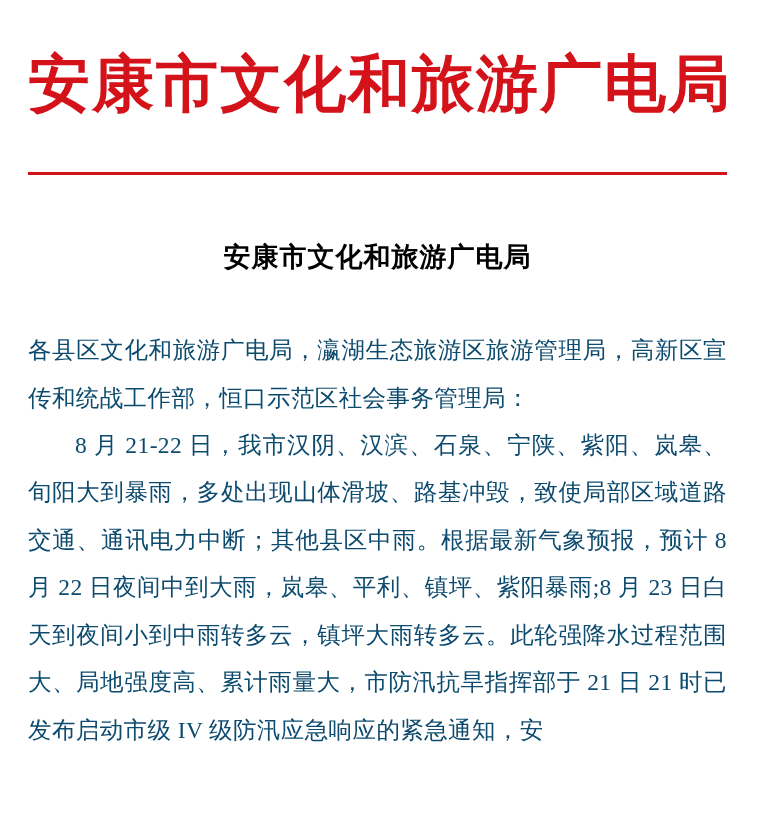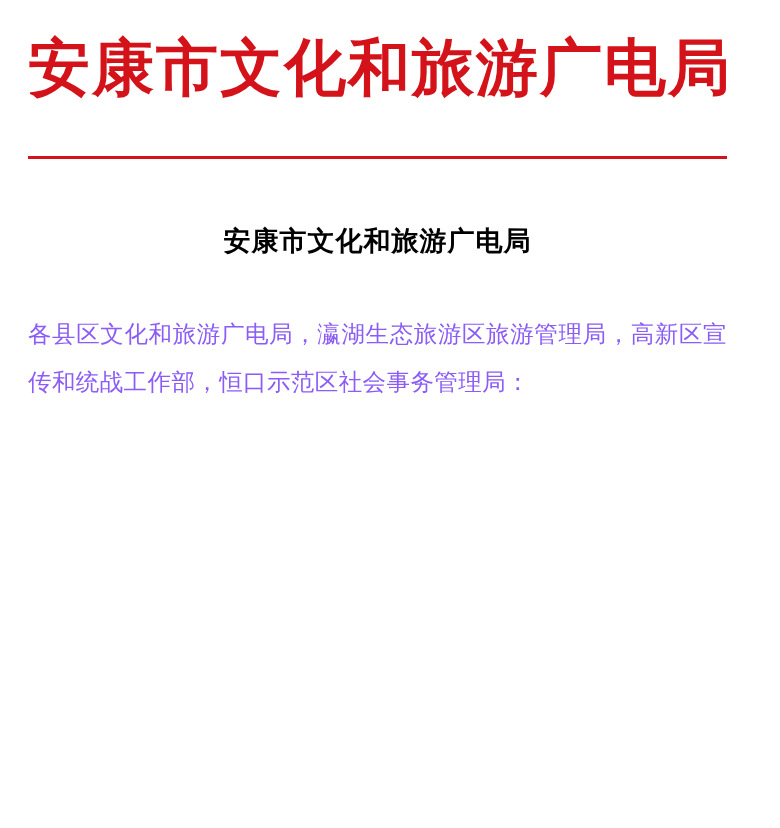--- a/index.html
+++ b/index.html
@@ -11,21 +11,21 @@
     height: 828px;
     background: #ffffff;
     font-family: "Liberation Serif", serif;
     overflow: hidden;
   }
   .page {
     position: relative;
     width: 755px;
     height: 828px;
     box-sizing: border-box;
-    padding: 0 28px;
+    padding: 16px 28px;
     background: #ffffff;
   }
   .letterhead {
     text-align: center;
     padding-top: 34px;
     padding-bottom: 10px;
   }
   .letterhead-title {
     color: #d3121a;
     font-family: "Liberation Serif", serif;
@@ -51,21 +51,21 @@
     letter-spacing: 1px;
   }
   .doc-title .line {
     display: block;
     white-space: nowrap;
   }
   .body-text {
     margin-top: 48px;
     font-size: 23.5px;
     line-height: 2.02;
-    color: #8b5cf6;
+    color: #0c4a6e;
     text-align: justify;
     letter-spacing: 0.4px;
   }
   .body-text p {
     margin: 0;
   }
   .body-text p.indent {
     text-indent: 2em;
   }
 </style>
@@ -79,15 +79,16 @@
   </div>
 
   <div class="red-rule"></div>
 
   <div class="doc-title">
     <span class="line">安康市文化和旅游广电局</span>
   </div>
 
   <div class="body-text">
     <p>各县区文化和旅游广电局，瀛湖生态旅游区旅游管理局，高新区宣传和统战工作部，恒口示范区社会事务管理局：</p>
+    <p class="indent">8 月 21-22 日，我市汉阴、汉滨、石泉、宁陕、紫阳、岚皋、旬阳大到暴雨，多处出现山体滑坡、路基冲毁，致使局部区域道路交通、通讯电力中断；其他县区中雨。根据最新气象预报，预计 8 月 22 日夜间中到大雨，岚皋、平利、镇坪、紫阳暴雨;8 月 23 日白天到夜间小到中雨转多云，镇坪大雨转多云。此轮强降水过程范围大、局地强度高、累计雨量大，市防汛抗旱指挥部于 21 日 21 时已发布启动市级 IV 级防汛应急响应的紧急通知，安</p>
   </div>
 
 </div>
 
 </body></html>

